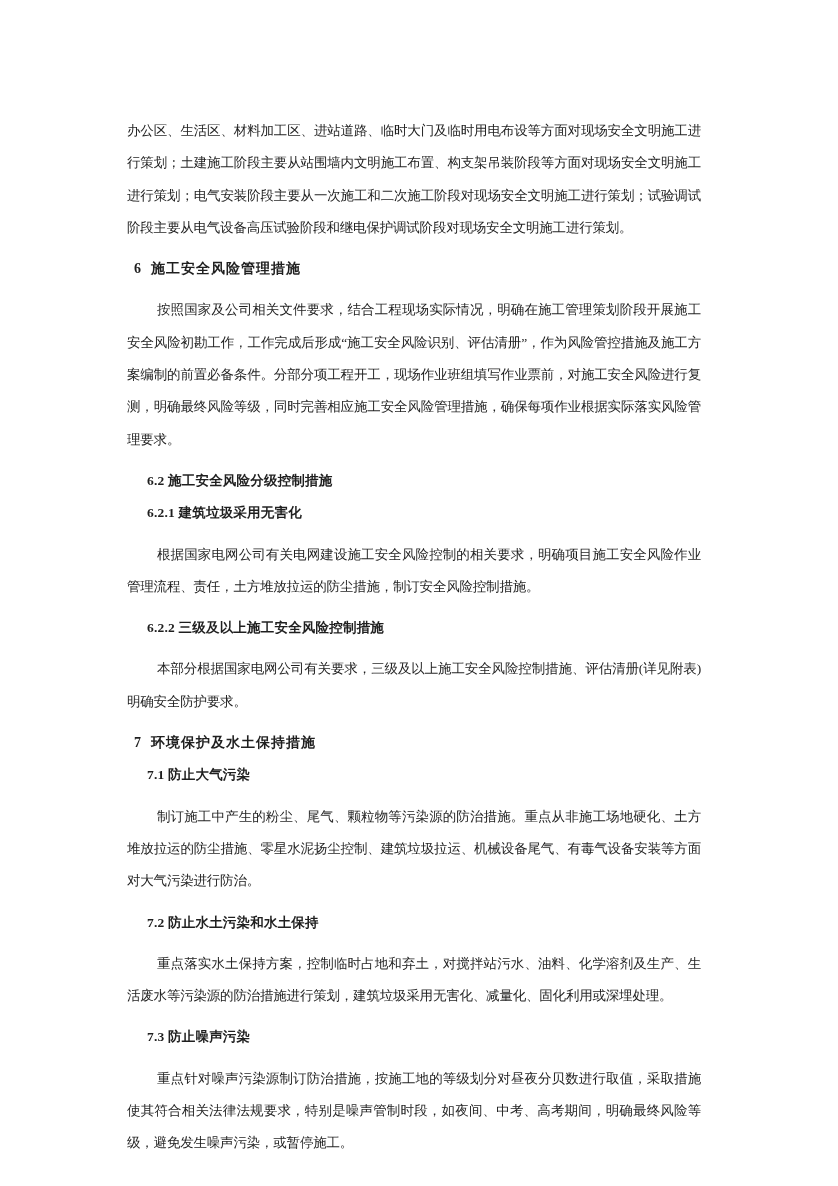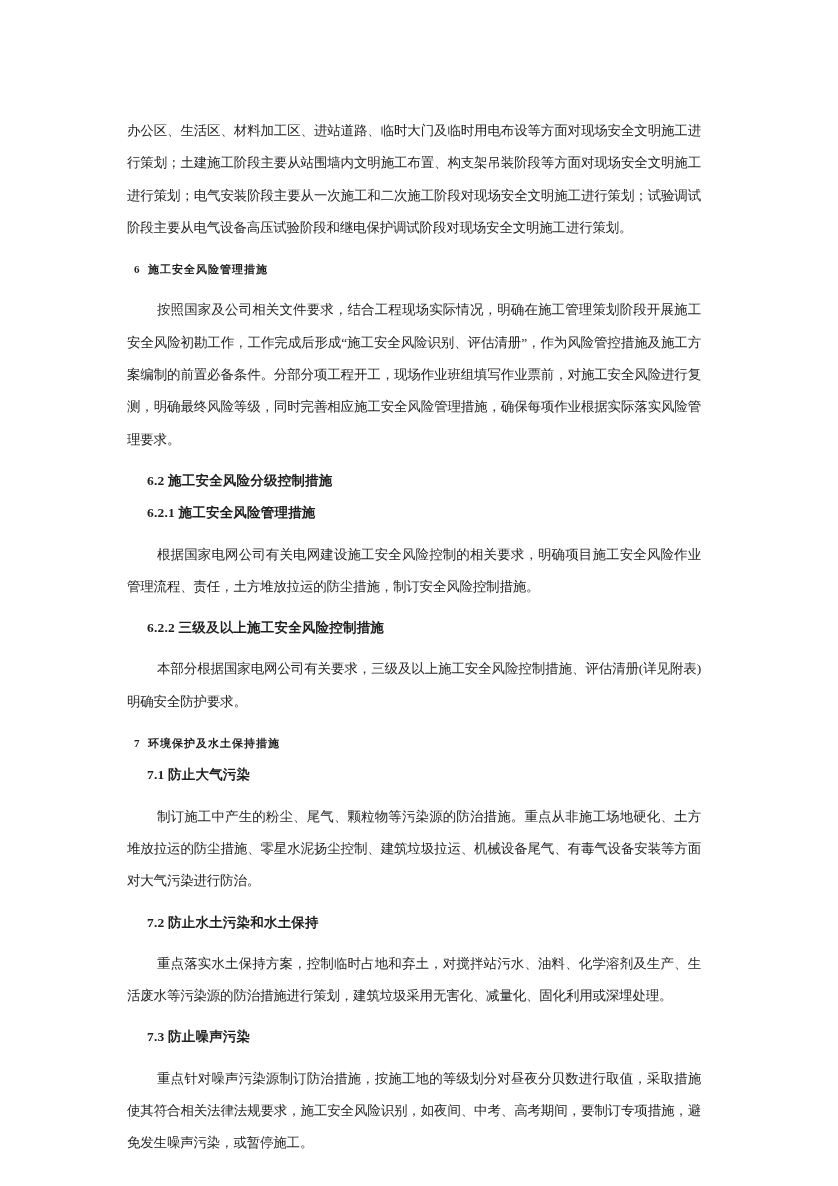--- a/index.html
+++ b/index.html
@@ -25,21 +25,21 @@
     font-size: 13.5px;
     line-height: 32.3px;
     text-align: justify;
     margin: 9px;
     letter-spacing: -0.2px;
   }
   .para.indent {
     text-indent: 30px;
   }
   .h1 {
-    font-size: 11px;
+    font-size: 14px;
     font-weight: bold;
     line-height: 32.3px;
     padding-left: 16px;
     margin: 0;
     letter-spacing: 1px;
     white-space: pre-wrap;
   }
   .h2 {
     font-size: 13.5px;
     font-weight: 600;
@@ -51,24 +51,24 @@
   }
 </style>
 </head>
 <body style="background: rgb(255, 255, 255); color: rgb(31, 31, 31);">
 
 <div class="doc-content">
     <div class="para">办公区、生活区、材料加工区、进站道路、临时大门及临时用电布设等方面对现场安全文明施工进行策划；土建施工阶段主要从站围墙内文明施工布置、构支架吊装阶段等方面对现场安全文明施工进行策划；电气安装阶段主要从一次施工和二次施工阶段对现场安全文明施工进行策划；试验调试阶段主要从电气设备高压试验阶段和继电保护调试阶段对现场安全文明施工进行策划。</div>
     <div class="h1">6  施工安全风险管理措施</div>
     <div class="para indent">按照国家及公司相关文件要求，结合工程现场实际情况，明确在施工管理策划阶段开展施工安全风险初勘工作，工作完成后形成“施工安全风险识别、评估清册”，作为风险管控措施及施工方案编制的前置必备条件。分部分项工程开工，现场作业班组填写作业票前，对施工安全风险进行复测，明确最终风险等级，同时完善相应施工安全风险管理措施，确保每项作业根据实际落实风险管理要求。</div>
     <div class="h2">6.2 施工安全风险分级控制措施</div>
-    <div class="h2">6.2.1 施工安全风险管理措施</div>
+    <div class="h2">6.2.1 建筑垃圾采用无害化</div>
     <div class="para indent">根据国家电网公司有关电网建设施工安全风险控制的相关要求，明确项目施工安全风险作业管理流程、责任，土方堆放拉运的防尘措施，制订安全风险控制措施。</div>
     <div class="h2">6.2.2 三级及以上施工安全风险控制措施</div>
     <div class="para indent">本部分根据国家电网公司有关要求，三级及以上施工安全风险控制措施、评估清册(详见附表)明确安全防护要求。</div>
     <div class="h1">7  环境保护及水土保持措施</div>
     <div class="h2">7.1 防止大气污染</div>
     <div class="para indent">制订施工中产生的粉尘、尾气、颗粒物等污染源的防治措施。重点从非施工场地硬化、土方堆放拉运的防尘措施、零星水泥扬尘控制、建筑垃圾拉运、机械设备尾气、有毒气设备安装等方面对大气污染进行防治。</div>
     <div class="h2">7.2 防止水土污染和水土保持</div>
     <div class="para indent">重点落实水土保持方案，控制临时占地和弃土，对搅拌站污水、油料、化学溶剂及生产、生活废水等污染源的防治措施进行策划，建筑垃圾采用无害化、减量化、固化利用或深埋处理。</div>
     <div class="h2">7.3 防止噪声污染</div>
-    <div class="para indent">重点针对噪声污染源制订防治措施，按施工地的等级划分对昼夜分贝数进行取值，采取措施使其符合相关法律法规要求，施工安全风险识别，如夜间、中考、高考期间，要制订专项措施，避免发生噪声污染，或暂停施工。</div>
+    <div class="para indent">重点针对噪声污染源制订防治措施，按施工地的等级划分对昼夜分贝数进行取值，采取措施使其符合相关法律法规要求，特别是噪声管制时段，如夜间、中考、高考期间，明确最终风险等级，避免发生噪声污染，或暂停施工。</div>
   </div>
 
 </body></html>

